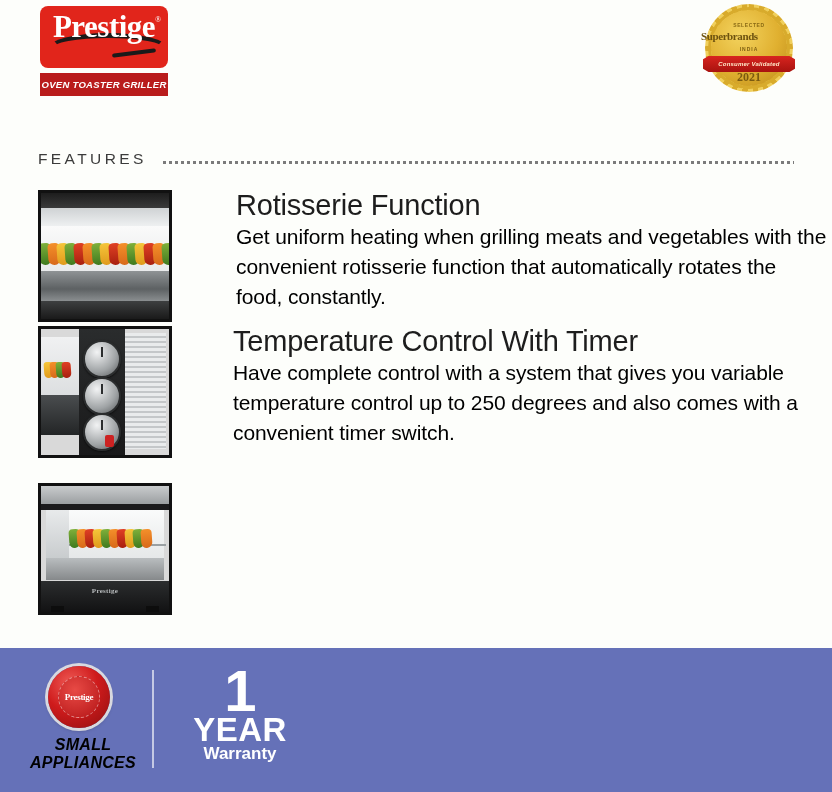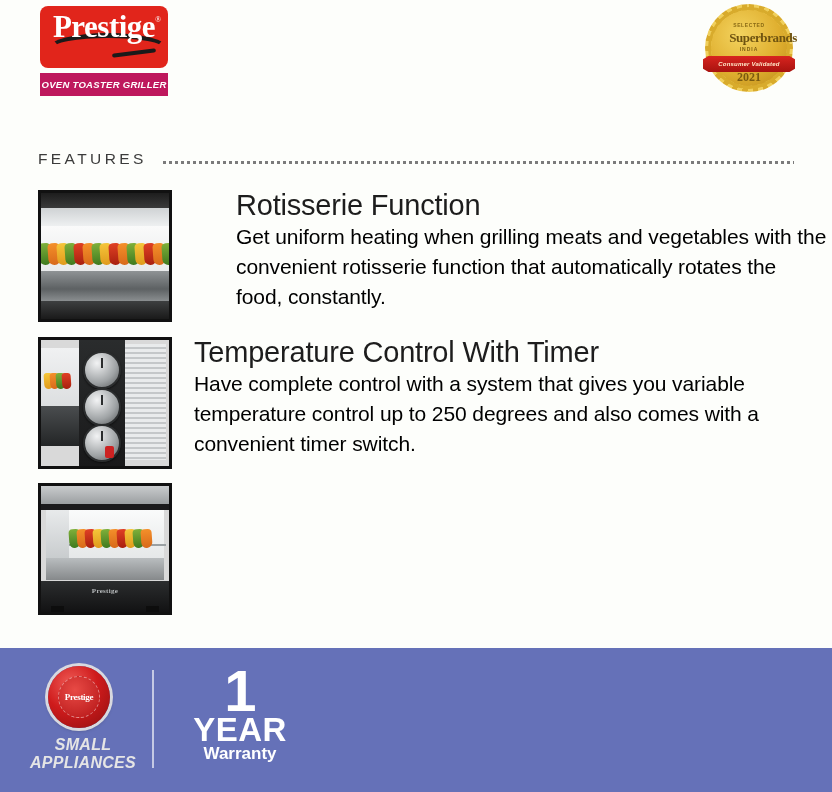--- a/index.html
+++ b/index.html
@@ -55,21 +55,21 @@
   }
   .brand-swoosh-tail{
     position:absolute; right:12px; bottom:13px;
     width:44px; height:4px; background:#1a1a1a;
     transform:rotate(-7deg);
     z-index:2; border-radius:2px;
   }
   .brand-sub{
     margin-top:5px;
     width:128px; height:23px;
-    background:#be185d;
+    background:#b91c1c;
     display:flex; align-items:center; justify-content:center;
   }
   .brand-sub span{
     font-size:9.5px; font-style:italic; font-weight:bold;
     color:#ffffff; letter-spacing:0.3px;
     font-family:"Liberation Sans", sans-serif;
   }
 
   
   .badge{
@@ -89,21 +89,21 @@
       repeating-conic-gradient(#d9ab2c 0deg 7deg, #f0cf5c 7deg 14deg);
     z-index:0;
   }
   .badge-selected{
     position:absolute; left:0; right:0; top:14px;
     text-align:center; font-size:5px; font-weight:bold;
     color:#8a6a14; letter-spacing:0.6px; z-index:3;
   }
   .badge-main{
     position:absolute; left:0; right:0; top:22px;
-    text-align:right; font-size:13px; font-weight:bold;
+    text-align:left; font-size:11px; font-weight:bold;
     color:#6e5310; z-index:3;
     font-family:"Liberation Serif", serif;
     letter-spacing:-0.4px;
   }
   .badge-india{
     position:absolute; left:0; right:0; top:38px;
     text-align:center; font-size:5px; font-weight:bold;
     color:#7d5f12; letter-spacing:1px; z-index:3;
   }
   .badge-ribbon{
@@ -138,21 +138,21 @@
     flex:1; height:3px; margin-left:16px; margin-top:7px;
     background-image:repeating-linear-gradient(to right,#7b7b7b 0 3px, transparent 3px 6px);
   }
 
   
   .feature{
     position:absolute; left:38px; width:790px;
     display:flex; align-items:flex-start;
   }
   .feature.f1{top:190px;gap:42px;}
-  .feature.f2{top:337px;}
+  .feature.f2{top:326px;gap:39px;}
   .feature.f3{top:483px;}
 
   .thumb{
     width:134px; height:132px;
     border:3px solid #111111;
     box-sizing:border-box;
     flex:0 0 134px;
     position:relative;
     overflow:hidden;
     background:#d9d9d9;
@@ -234,21 +234,21 @@
     background:radial-gradient(circle at 40% 32%, #e84a45, #b51517);
     border:1px dashed rgba(255,255,255,.45);
     display:flex;align-items:center;justify-content:center;
   }
   .seal-word{
     font-family:"Liberation Serif", serif; font-weight:bold;
     font-size:9px; color:#ffffff; letter-spacing:-0.3px;
   }
   .small-appl{
     position:absolute; left:8px; top:88px; width:150px;
-    text-align:center; color:#e5e5e5;
+    text-align:center; color:#000000;
     font-style:italic; font-weight:bold; font-size:16px;
     line-height:1.15; letter-spacing:0.3px;
   }
   .divider{
     position:absolute; left:152px; top:22px;
     width:2px; height:98px; background:rgba(255,255,255,.62);
   }
   .warranty{
     position:absolute; left:170px; top:18px; width:140px;
     text-align:center; color:#ffffff;

